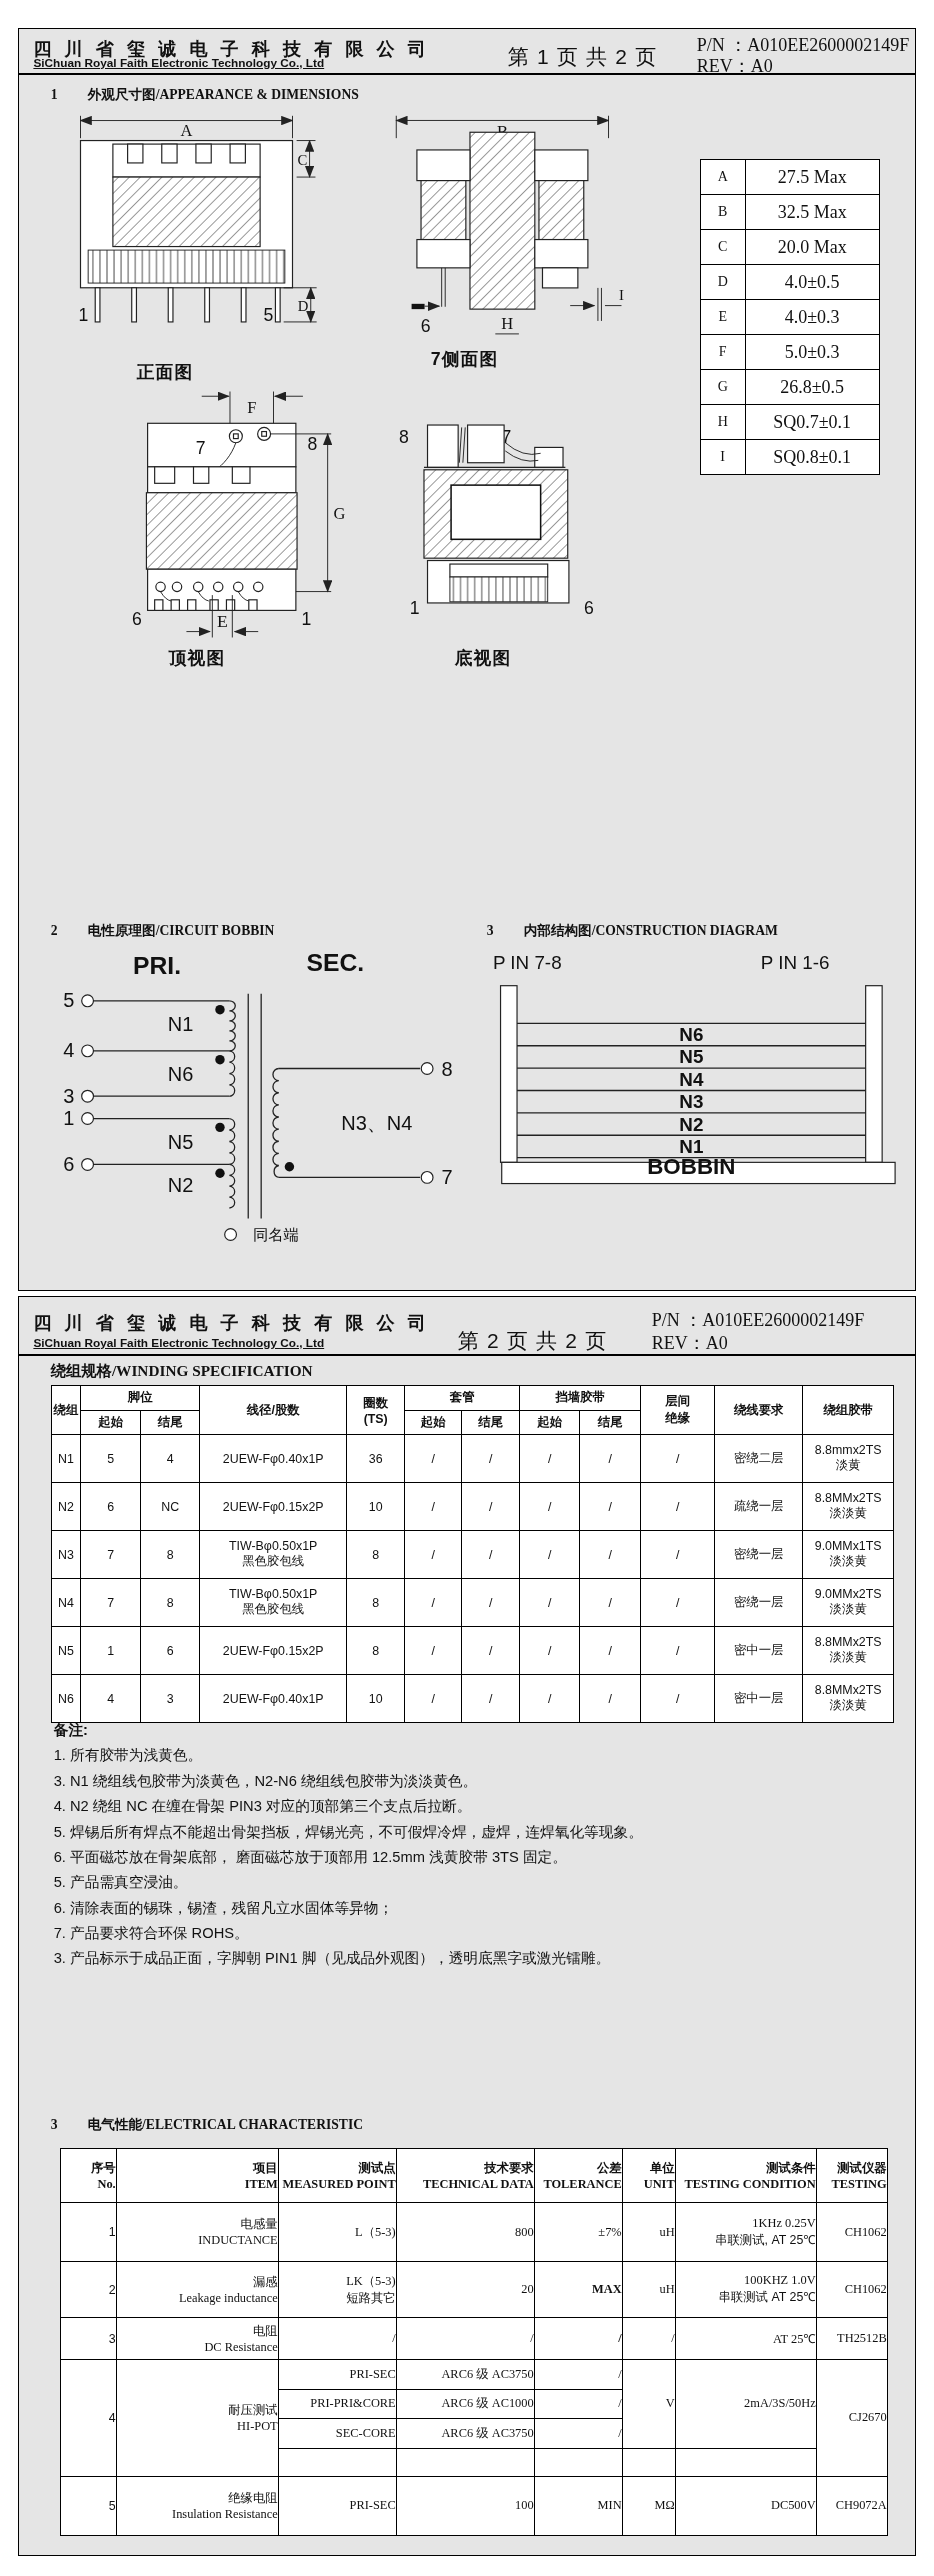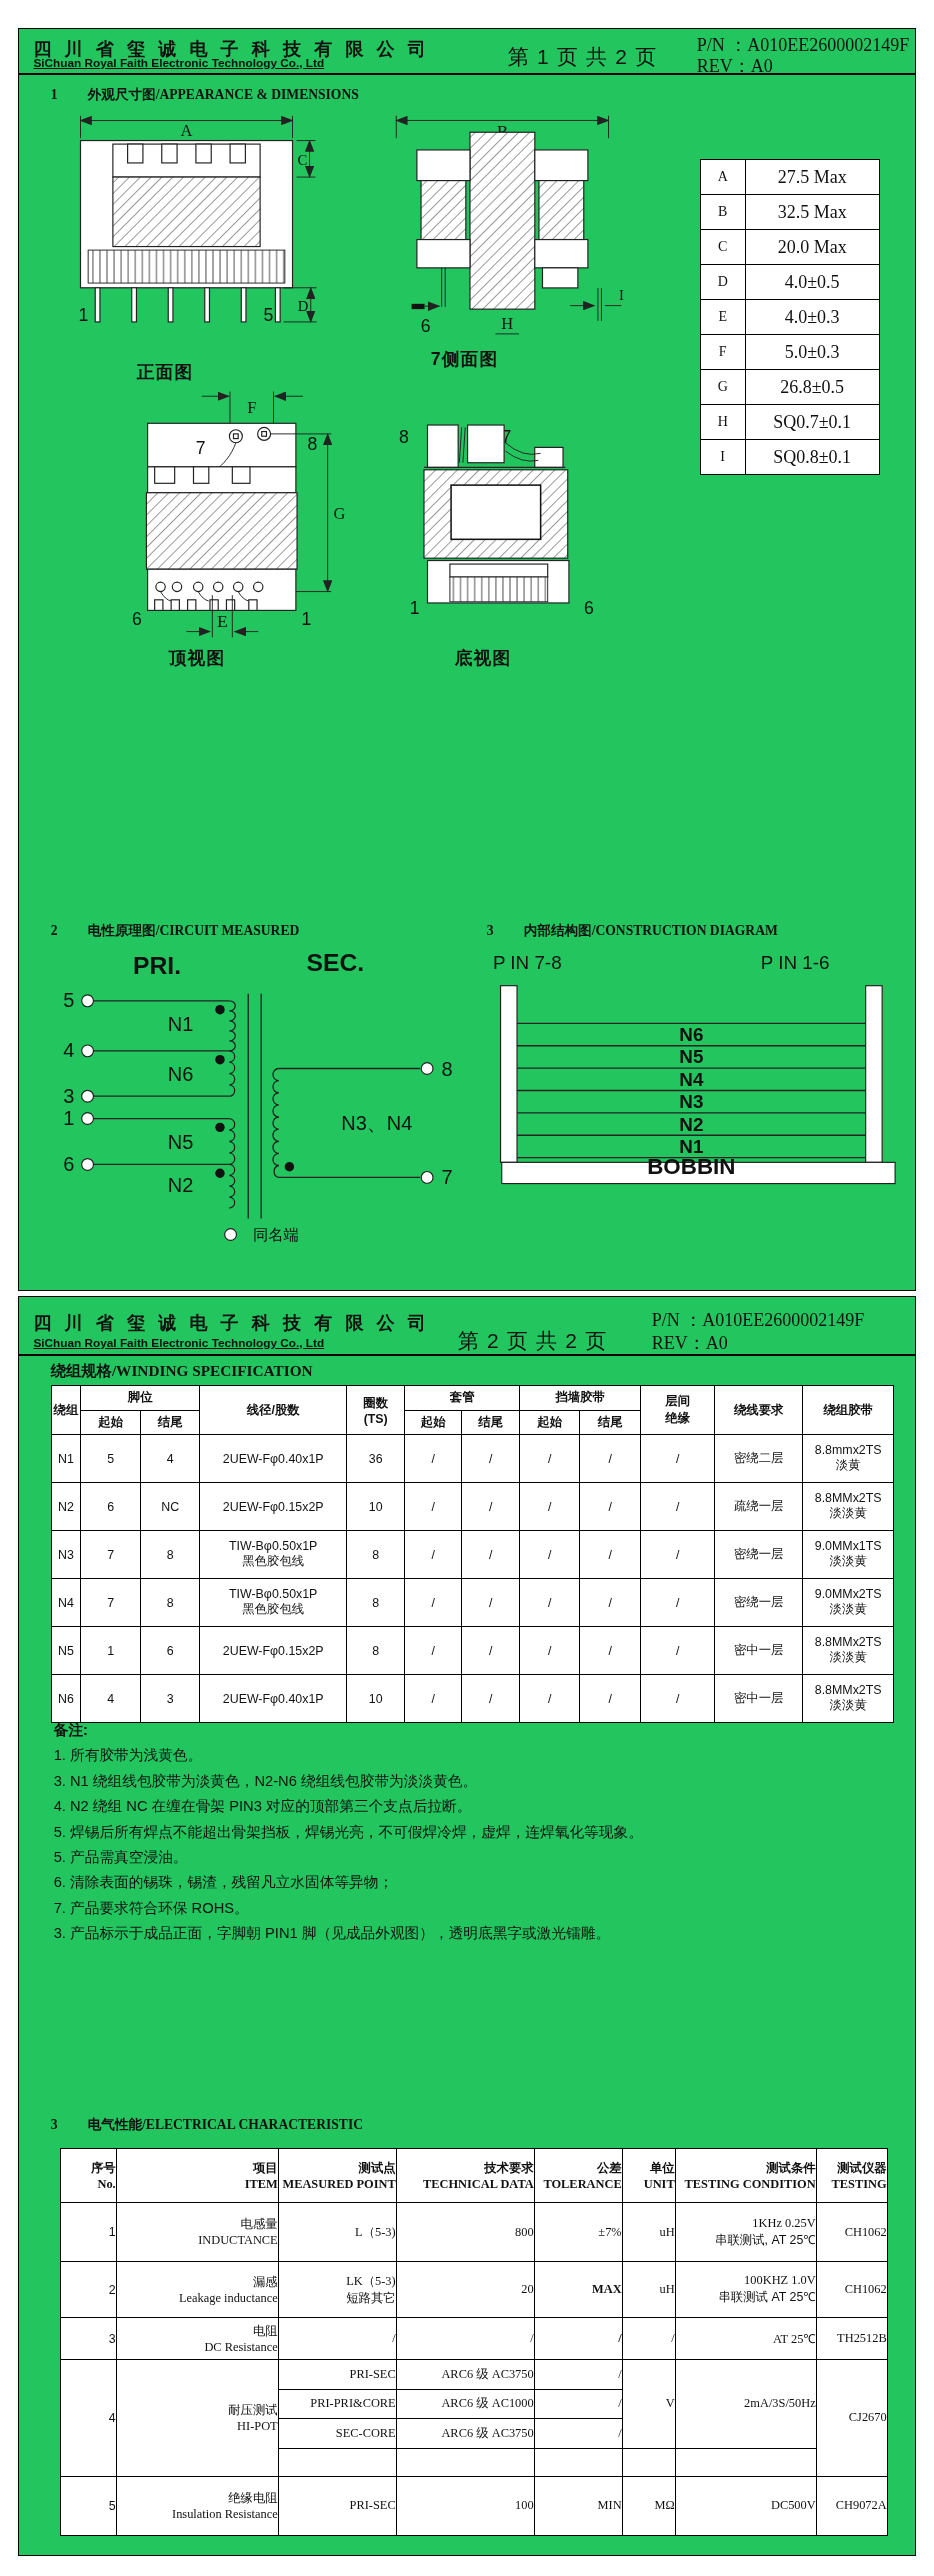--- a/index.html
+++ b/index.html
@@ -1,18 +1,18 @@
 <!DOCTYPE html>
 <html style="font-size:9.4px"><head>
 <meta charset="utf-8">
 <style>
   html,body{margin:0;padding:0;}
   body{width:934px;height:2576px;position:relative;background:#fff;
        font-family:"Liberation Sans",sans-serif;color:#111;}
-  .page{position:absolute;left:17.7px;width:896px;background:#22c55e;border:1.2px solid #000;}
+  .page{position:absolute;left:17.7px;width:896px;background:#e5e5e5;border:1.2px solid #000;}
   #page1{top:28px;height:1261px;}
   #page2{top:1296px;height:1258px;}
   .abs{position:absolute;}
   .rule{position:absolute;background:#000;}
   .company-cn{font-size:18px;font-weight:bold;letter-spacing:4.1px;white-space:nowrap;}
   .company-en{font-size:11.8px;font-weight:bold;text-decoration:underline;white-space:nowrap;}
   .pageinfo{font-size:21px;letter-spacing:1.2px;white-space:nowrap;}
   .pnline{font-family:"Liberation Serif",serif;font-size:18px;white-space:nowrap;}
   .sec-title{font-size:13.6px;font-weight:bold;font-family:"Liberation Serif",serif;white-space:nowrap;}
   .sec-num{display:inline-block;width:37px;}
@@ -245,21 +245,21 @@
     <rect x="158" y="134" width="152" height="92" fill="#ffffff" stroke="#111" stroke-width="2.6"></rect>
     <rect class="fw" x="118" y="262" width="240" height="72"></rect>
     <rect class="fw" x="156" y="268" width="166" height="22"></rect>
     <rect class="fv" x="156" y="290" width="166" height="42"></rect>
     <text x="96" y="352" font-size="30" text-anchor="middle">1</text>
     <text x="392" y="352" font-size="30" text-anchor="middle">6</text>
   </svg>
   <div class="abs view-title" style="left:436px;top:617px">底视图</div>
 
   <div class="abs sec-title" style="left:32px;top:893px">
-    <span class="sec-num">2</span><span>电性原理图/CIRCUIT MEASURED</span>
+    <span class="sec-num">2</span><span>电性原理图/CIRCUIT BOBBIN</span>
   </div>
 
   <svg class="abs" style="left:35px;top:913px" width="412" height="306" viewBox="0 0 700 520">
     <text x="175" y="54" font-size="42" font-weight="bold" text-anchor="middle">PRI.</text>
     <text x="478" y="50" font-size="42" font-weight="bold" text-anchor="middle">SEC.</text>
     <circle class="fw" cx="57" cy="100" r="10"></circle>
     <circle class="fw" cx="57" cy="185" r="10"></circle>
     <circle class="fw" cx="57" cy="262" r="10"></circle>
     <circle class="fw" cx="57" cy="300" r="10"></circle>
     <circle class="fw" cx="57" cy="378" r="10"></circle>
@@ -501,20 +501,21 @@
       </tr>
     </tbody>
   </table>
 
   <div class="abs notes" style="left:35px;top:424px;width:848px">
     <div class="note" style="font-weight:bold">备注:</div>
     <div class="note">1. 所有胶带为浅黄色。</div>
     <div class="note">3. N1 绕组线包胶带为淡黄色，N2-N6 绕组线包胶带为淡淡黄色。</div>
     <div class="note">4. N2 绕组 NC 在缠在骨架 PIN3 对应的顶部第三个支点后拉断。</div>
     <div class="note">5. 焊锡后所有焊点不能超出骨架挡板，焊锡光亮，不可假焊冷焊，虚焊，连焊氧化等现象。</div>
+    <div class="note">6. 平面磁芯放在骨架底部， 磨面磁芯放于顶部用 12.5mm 浅黄胶带 3TS 固定。</div>
     <div class="note">5. 产品需真空浸油。</div>
     <div class="note">6. 清除表面的锡珠，锡渣，残留凡立水固体等异物；</div>
     <div class="note">7. 产品要求符合环保 ROHS。</div>
     <div class="note">3. 产品标示于成品正面，字脚朝 PIN1 脚（见成品外观图），透明底黑字或激光镭雕。</div>
   </div>
 
   <div class="abs sec-title" style="left:32px;top:819px">
     <span class="sec-num">3</span><span>电气性能/ELECTRICAL CHARACTERISTIC</span>
   </div>
 

